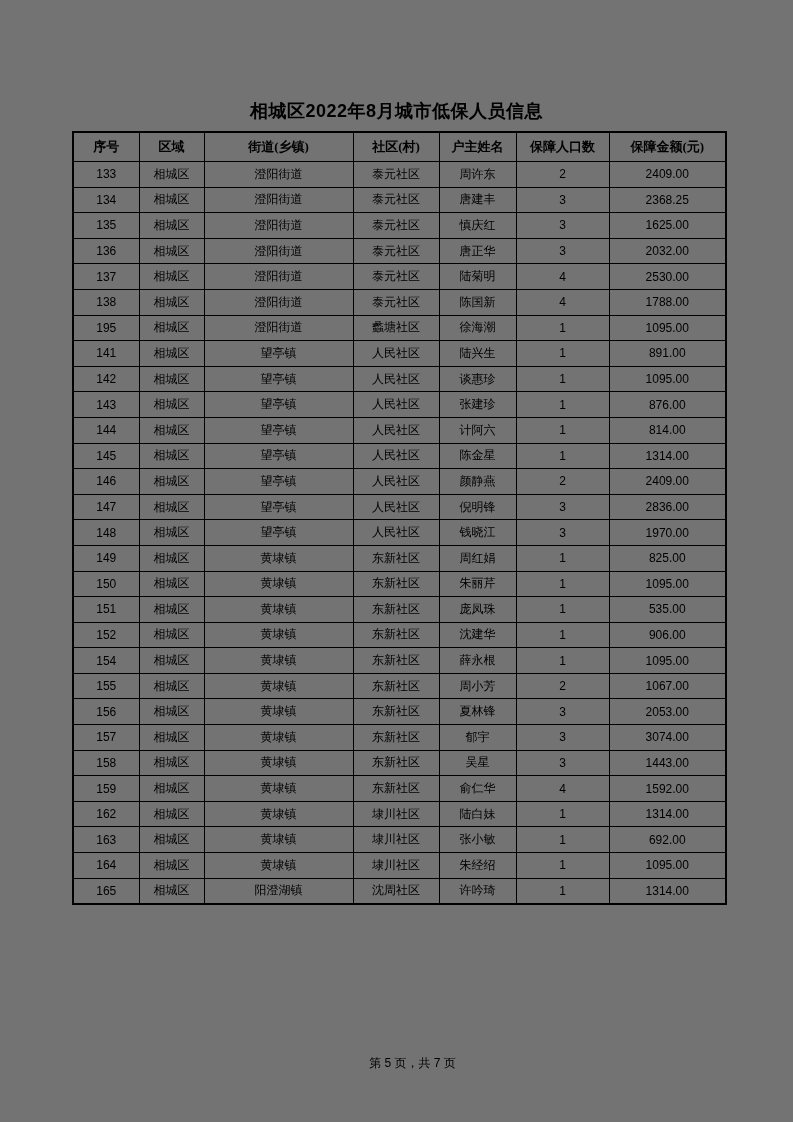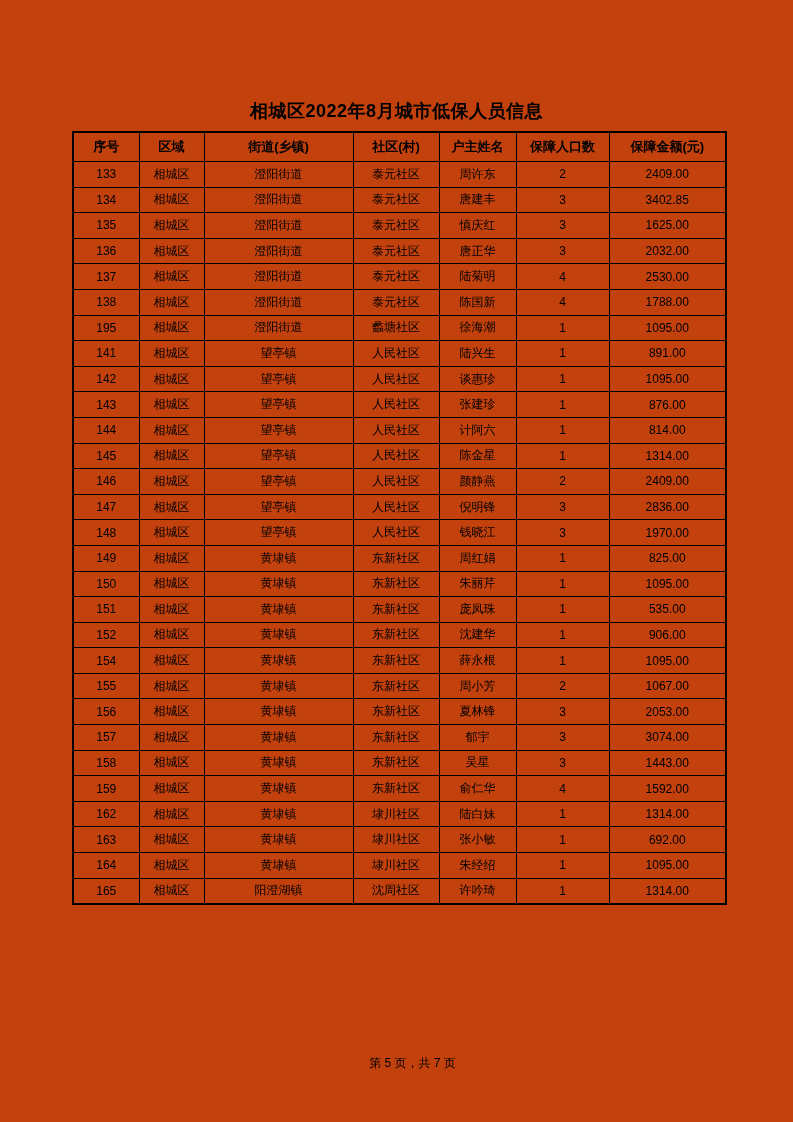--- a/index.html
+++ b/index.html
@@ -11,21 +11,21 @@
     width: 793px;
     height: 1122px;
     font-family: "Liberation Sans", sans-serif;
     color: #000000;
     position: relative;
   }
   .page {
     position: relative;
     width: 793px;
     height: 1122px;
-    background: #c2410c;
+    background: #737373;
     overflow: hidden;
   }
   .doc-title {
     position: absolute;
     top: 99px;
     left: 0;
     width: 793px;
     text-align: center;
     font-size: 18px;
     font-weight: bold;
@@ -47,20 +47,21 @@
     text-align: center;
     vertical-align: middle;
     padding: 0 2px;
     overflow: hidden;
     white-space: nowrap;
   }
   table.welfare-table th {
     font-size: 13px;
     font-weight: bold;
     height: 28px;
+    font-family: Liberation Serif, serif;
   }
   table.welfare-table td {
     font-size: 12px;
     font-weight: normal;
     height: 24.6px;
   }
   .page-footer {
     position: absolute;
     top: 1055px;
     left: 16px;
@@ -107,21 +108,21 @@
           <td>2</td>
           <td>2409.00</td>
         </tr>
         <tr>
           <td>134</td>
           <td>相城区</td>
           <td>澄阳街道</td>
           <td>泰元社区</td>
           <td>唐建丰</td>
           <td>3</td>
-          <td>3402.85</td>
+          <td>2368.25</td>
         </tr>
         <tr>
           <td>135</td>
           <td>相城区</td>
           <td>澄阳街道</td>
           <td>泰元社区</td>
           <td>慎庆红</td>
           <td>3</td>
           <td>1625.00</td>
         </tr>

